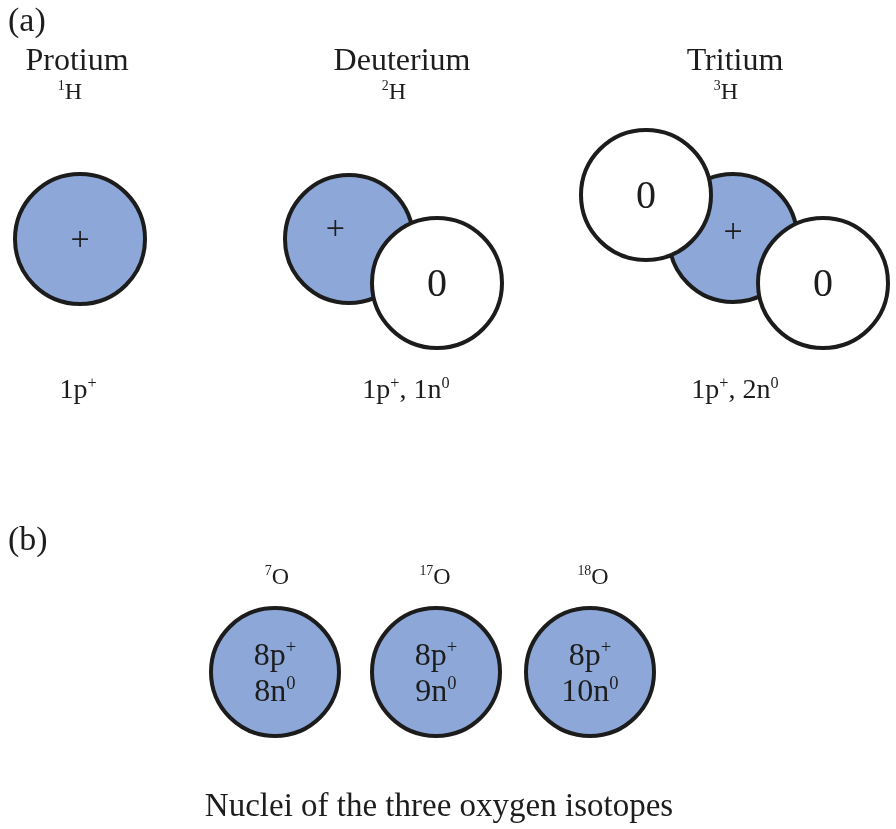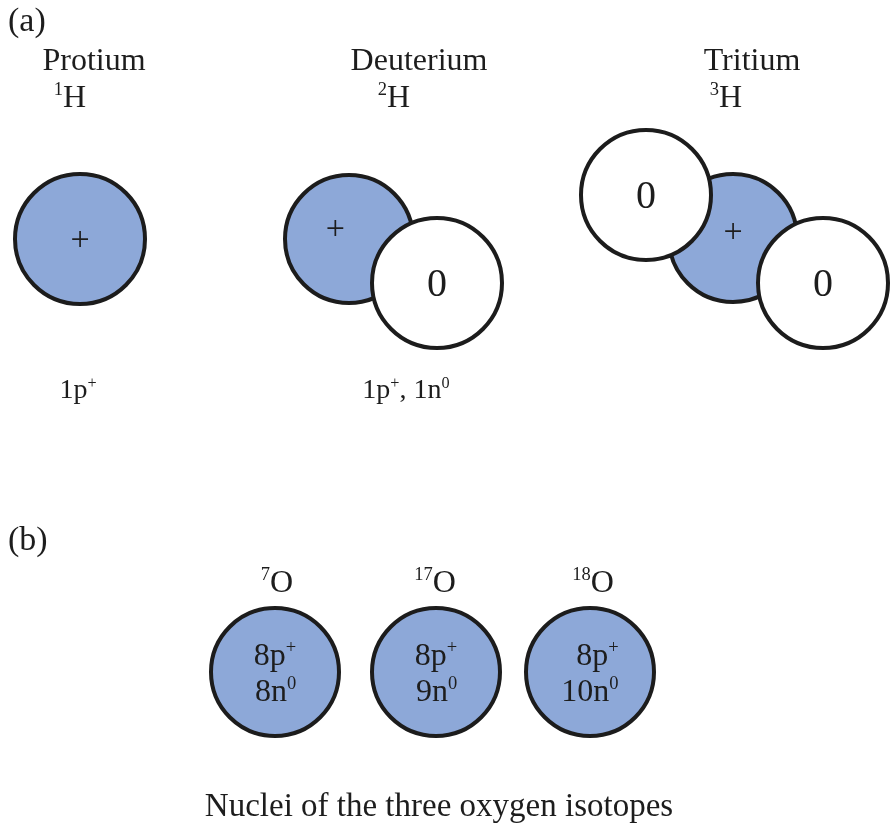--- a/index.html
+++ b/index.html
@@ -2,38 +2,38 @@
 <html><head>
 <meta charset="utf-8">
 <style>
   html,body{margin:0;padding:0;background:#ffffff;}
   .fig{
     position:relative;width:896px;height:829px;background:#ffffff;overflow:hidden;
     font-family:"Liberation Serif","DejaVu Serif",serif;color:#1d1d1d;
   }
   .plabel{position:absolute;font-size:34px;line-height:1.1;}
   .tcenter{position:absolute;transform:translateX(-50%);white-space:nowrap;}
-  .name{font-size:32px;line-height:1.2;margin-left:17px;}
-  .sym{font-size:32px;line-height:1.2;}
+  .name{font-size:32px;line-height:1.2;}
+  .sym{font-size:24px;line-height:1.2;}
   .comp{font-size:28px;line-height:1.2;}
   .caption{font-size:33px;line-height:1.2;}
   sup{font-size:58%;line-height:0;}
   .circle{
     position:absolute;border-radius:50%;border:4px solid #1c1c1c;box-sizing:border-box;
     display:flex;align-items:center;justify-content:center;
   }
   .proton{background:#8da8d8;}
   .neutron{background:#ffffff;}
   .z1{z-index:1}
   .z2{z-index:2}
   .plus{font-size:34px;line-height:1;}
   .zero{font-size:40px;line-height:1;}
   .off-dp{position:absolute;left:39%;top:41%;transform:translate(-50%,-50%);}
   .off-tp{position:absolute;left:50%;top:44%;transform:translate(-50%,-50%);}
-  .oxy-text{text-align:right;font-size:32px;line-height:36px;}
+  .oxy-text{text-align:center;font-size:32px;line-height:36px;}
 </style>
 </head>
 <body>
 
 <div class="fig">
 
   <div class="plabel" style="left:8px;top:1px">(a)</div>
 
   <div class="tcenter name" style="left:77px;top:40px">Protium</div>
   <div class="tcenter name" style="left:735px;top:40px">Tritium</div>
@@ -61,20 +61,21 @@
     <span class="zero">0</span>
   </div>
   <div class="circle neutron z2" style="left:756px;top:216px;width:134px;height:134px">
     <span class="zero">0</span>
   </div>
 
   <div class="tcenter comp" style="left:78px;top:372px"><span>1p</span><sup>+</sup></div>
 
   <div class="tcenter comp" style="left:406px;top:372px"><span>1p</span><sup>+</sup><span>, 1n</span><sup>0</sup></div>
 
+  <div class="tcenter comp" style="left:735px;top:372px"><span>1p</span><sup>+</sup><span>, 2n</span><sup>0</sup></div>
 
 
   <div class="plabel" style="left:8px;top:520px">(b)</div>
 
   <div class="tcenter sym" style="left:277px;top:562px"><sup>7</sup><span>O</span></div>
   <div class="tcenter sym" style="left:435px;top:562px"><sup>17</sup><span>O</span></div>
   <div class="tcenter sym" style="left:593px;top:562px"><sup>18</sup><span>O</span></div>
 
   <div class="circle proton" style="left:209px;top:606px;width:132px;height:132px">
     <div class="oxy-text">

